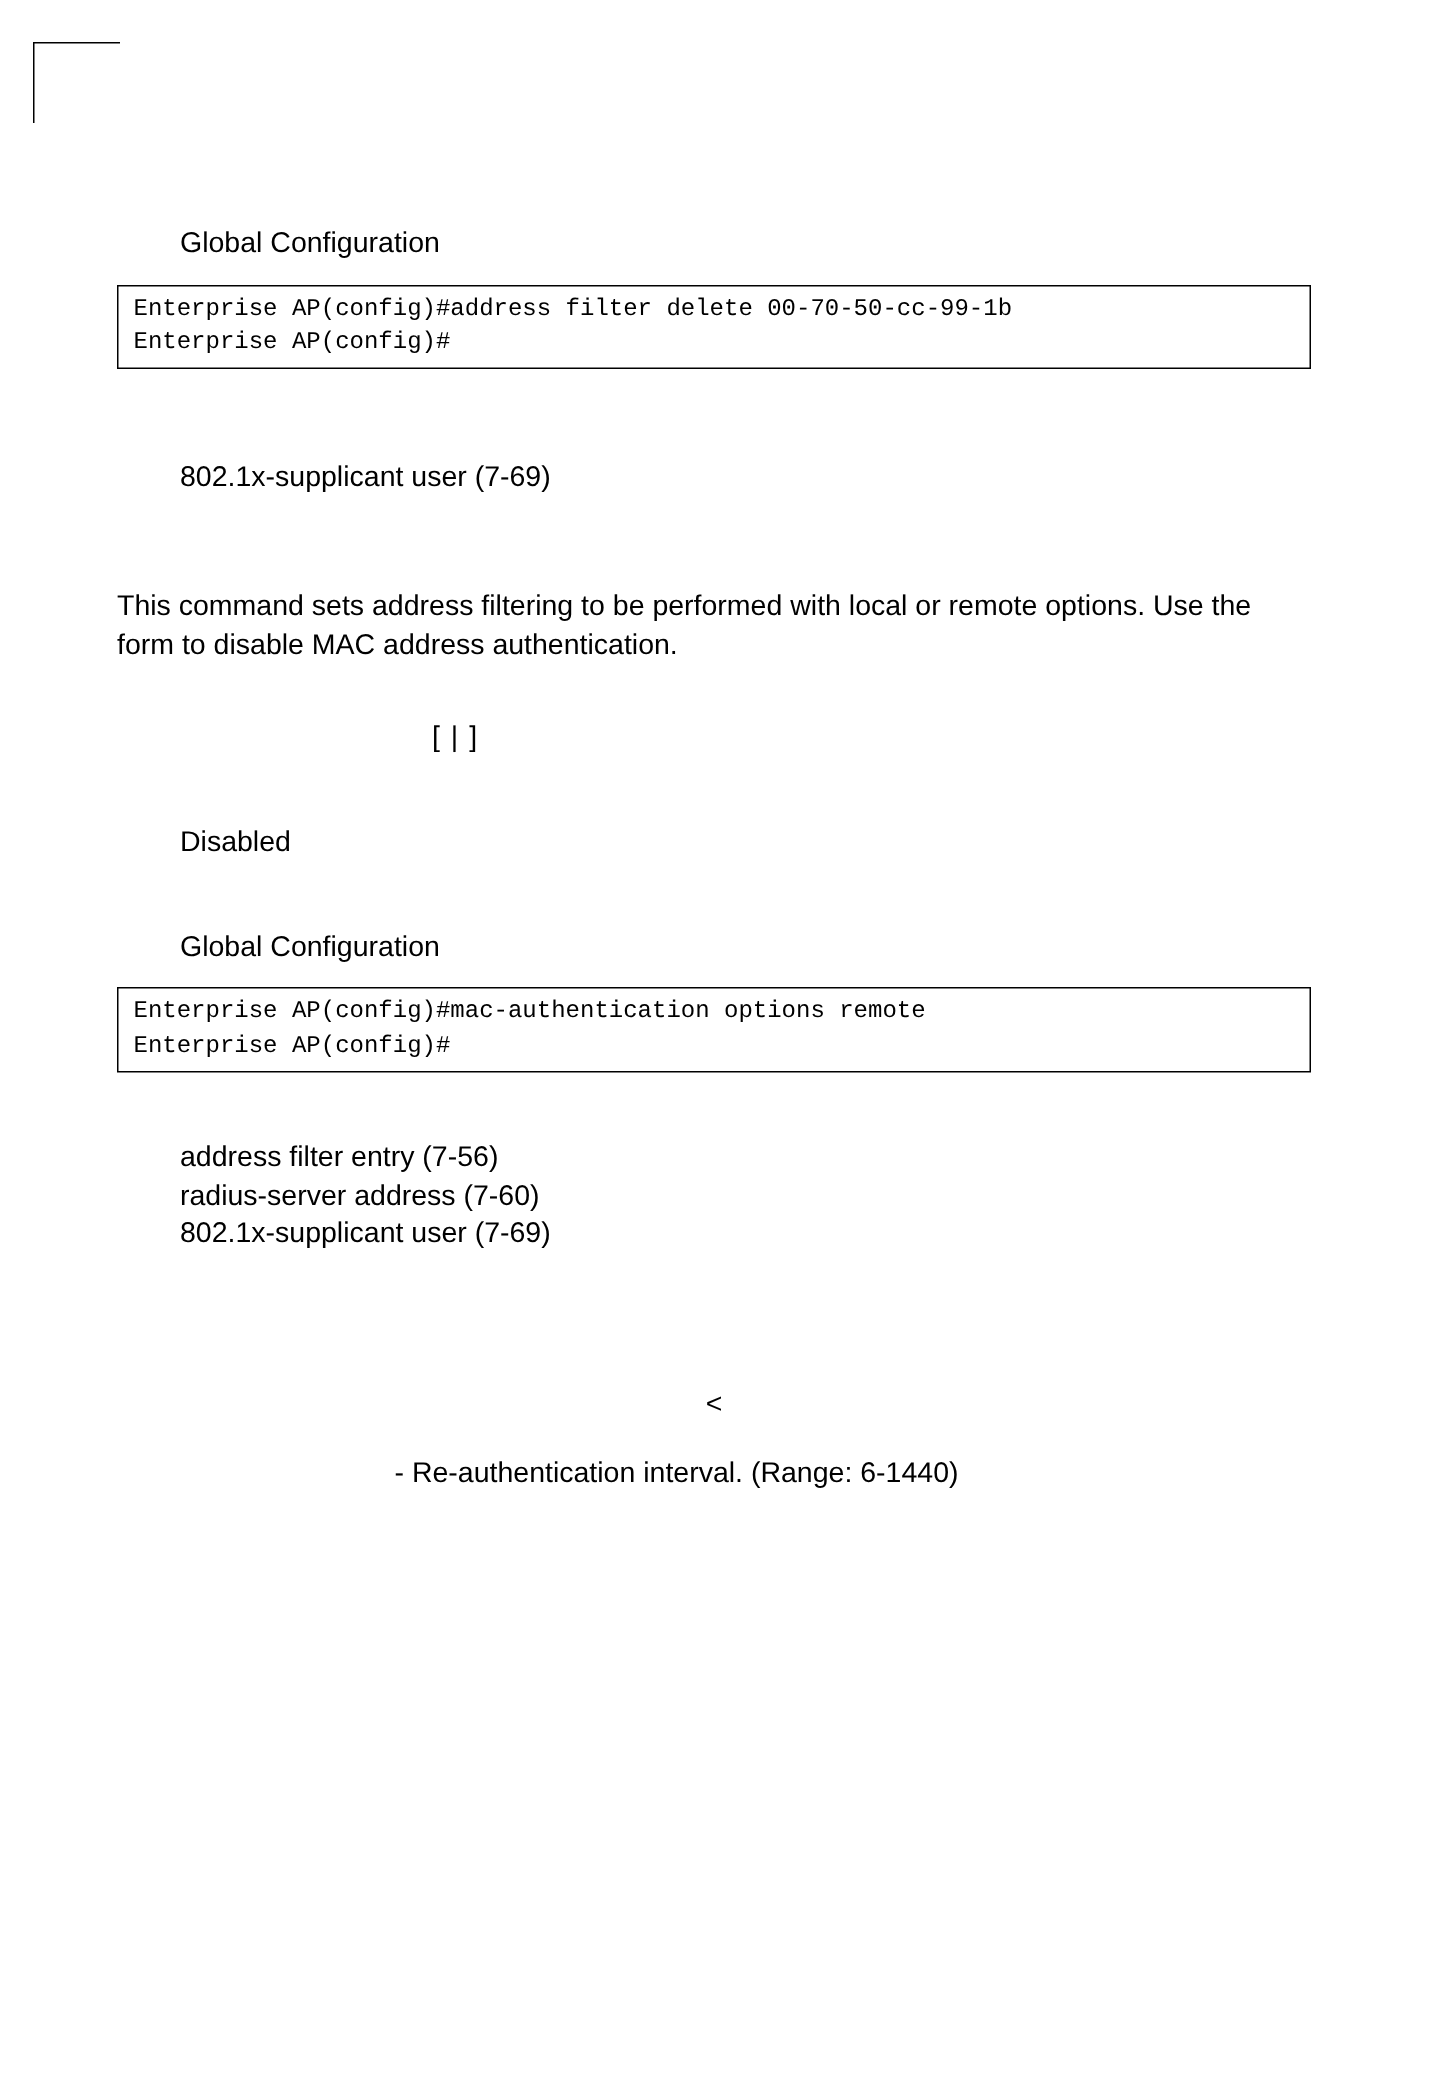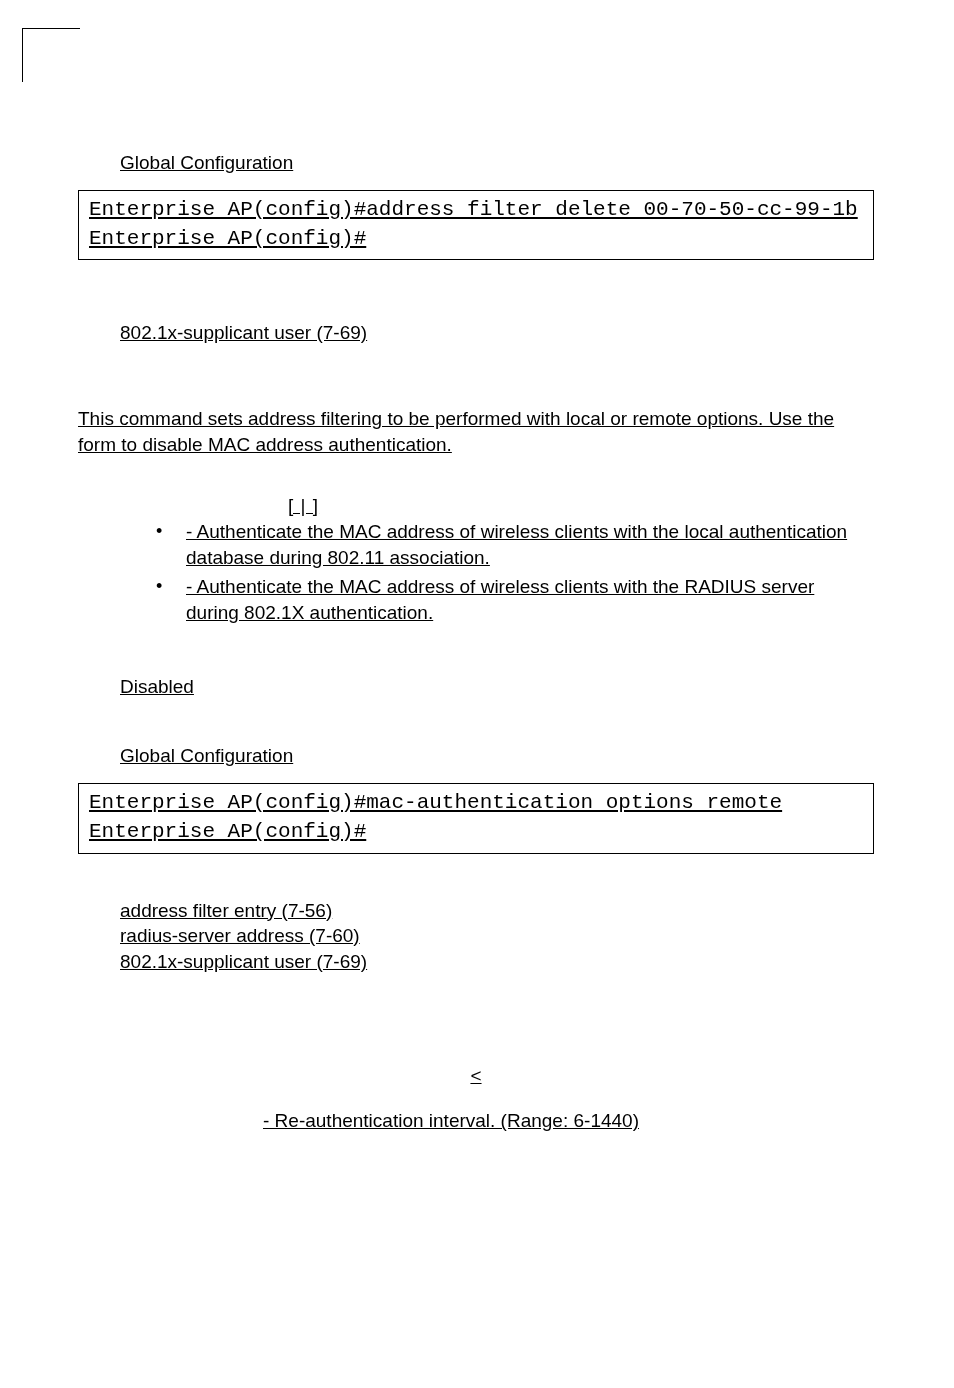--- a/index.html
+++ b/index.html
@@ -8,37 +8,36 @@
     font-family: Arial, Helvetica, sans-serif;
     font-size: 19px;
     color: #000;
     line-height: 1.35;
     padding: 0;
   }
   .page {
     width: 954px;
     padding: 0 80px 0 78px;
     position: relative;
-    text-decoration: underline;
   }
   .label-tab {
     position: absolute;
     top: 28px;
     left: 22px;
     width: 58px;
     height: 54px;
     border-top: 1.5px solid #000;
     border-left: 1.5px solid #000;
   }
   .indent-1 { margin-left: 42px; }
   .code-box {
     border: 1.5px solid #000;
     padding: 4px 10px 6px 10px;
     font-family: "Courier New", Courier, monospace;
-    font-size: 21px;
+    font-size: 16px;
     white-space: pre;
     line-height: 1.4;
     margin-top: 14px;
     margin-bottom: 24px;
   }
   .spacer-xl { height: 60px; }
   .spacer-l  { height: 44px; }
   .spacer-m  { height: 36px; }
   .spacer-s  { height: 20px; }
   ul.opts {
@@ -86,24 +85,20 @@
   <div class="indent-1">802.1x-supplicant user (7-69)</div>
 
   <div class="spacer-xl"></div>
 
   <div>This command sets address filtering to be performed with local or remote options. Use the       form to disable MAC address authentication.</div>
 
   <div class="spacer-m"></div>
 
   <div class="syntax-line">[         |             ]</div>
 
-  <ul class="opts">
-    <li>        - Authenticate the MAC address of wireless clients with the local authentication database during 802.11 association.</li>
-    <li>           - Authenticate the MAC address of wireless clients with the RADIUS server during 802.1X authentication.</li>
-  </ul>
 
   <div class="spacer-l"></div>
 
   <div class="indent-1">Disabled</div>
 
   <div class="spacer-l"></div>
 
   <div class="indent-1">Global Configuration</div>
 
   <div class="code-box">Enterprise AP(config)#mac-authentication options remote

